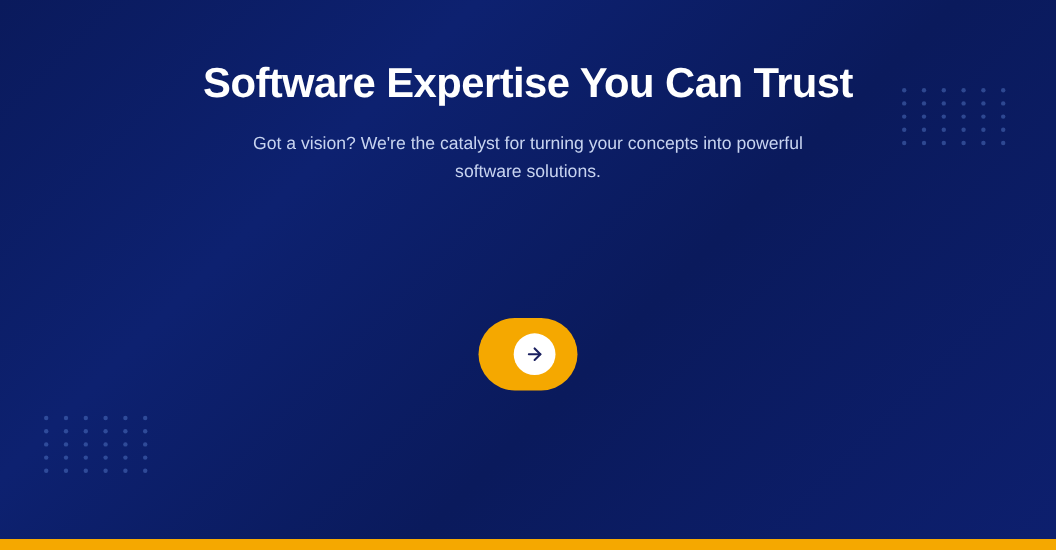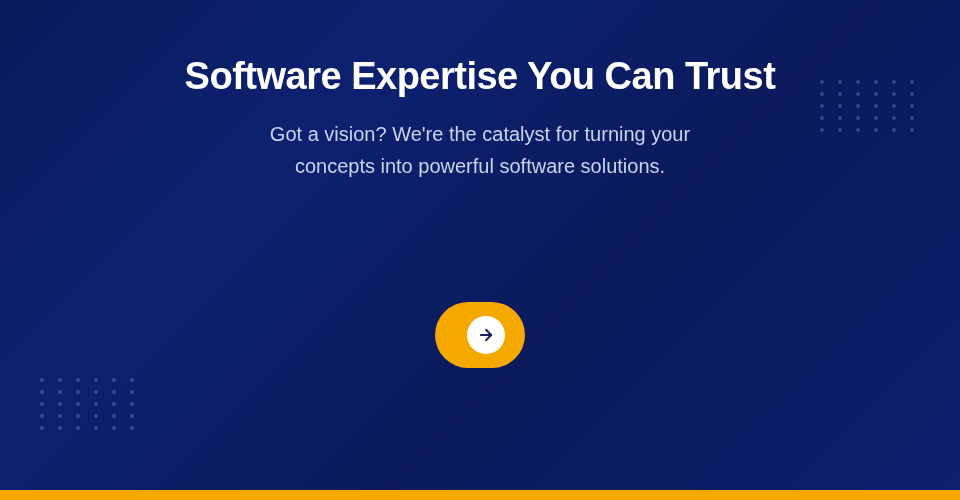--- a/index.html
+++ b/index.html
@@ -39,21 +39,21 @@
       color: #ffffff;
       font-size: 38px;
       font-weight: 800;
       text-align: center;
       margin-bottom: 20px;
       letter-spacing: -0.5px;
     }
 
     .hero-subtitle {
       color: #c8d4f0;
-      font-size: 20px;
+      font-size: 16px;
       text-align: center;
       line-height: 1.6;
       max-width: 500px;
       margin-bottom: 0;
     }
 
     .contact-button {
       margin-top: 120px;
       background-color: #f5a800;
       border: none;

